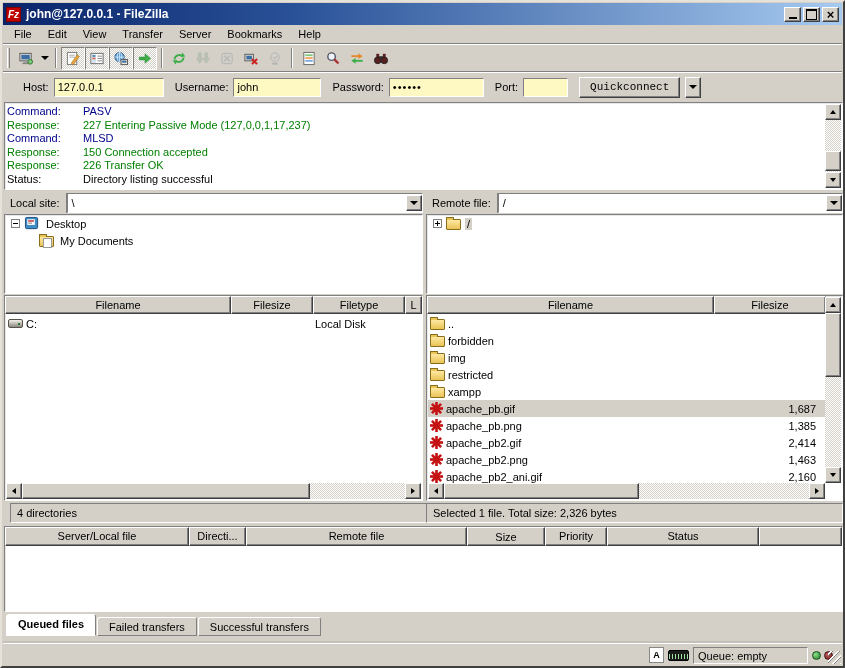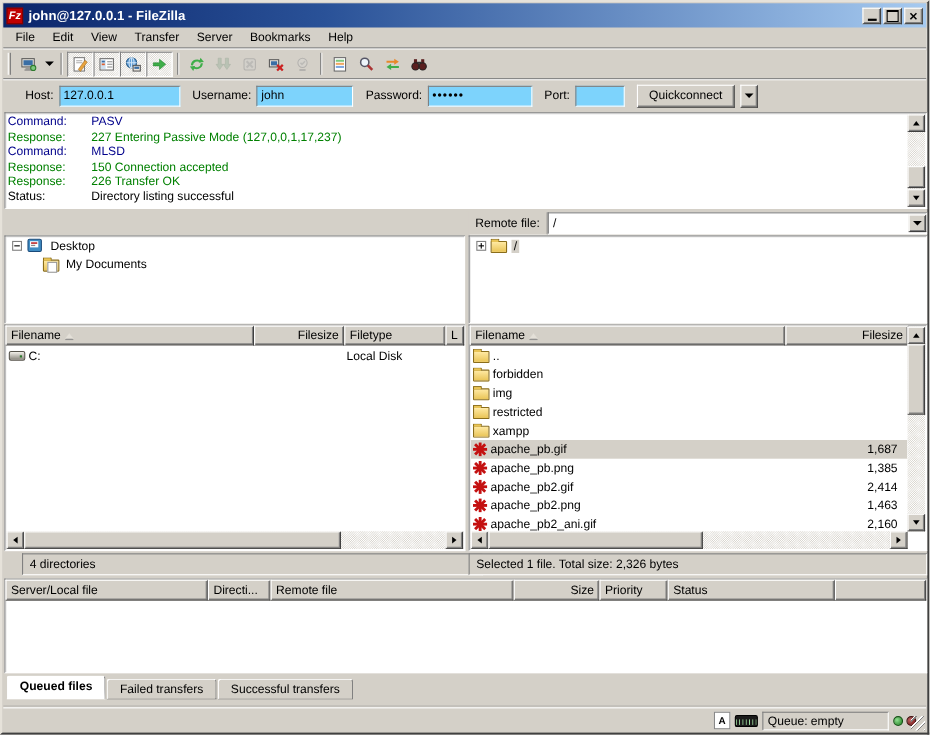--- a/index.html
+++ b/index.html
@@ -46,23 +46,23 @@
                      linear-gradient(45deg,#d4d0c8 25%,transparent 25%,transparent 75%,#d4d0c8 75%);
     background-size:2px 2px;background-position:0 0,1px 1px;}
   .tbtn.disabled svg{opacity:.55;filter:grayscale(60%);}
   .tb-sep{width:2px;height:20px;border-left:1px solid #808080;border-right:1px solid #fff;margin:0 4px;}
   .tb-drop{width:13px;height:23px;display:flex;align-items:center;justify-content:center;}
   .tri-d{width:0;height:0;border:4px solid transparent;border-top:4px solid #000;border-bottom:0;}
 
   
   .quickbar{position:absolute;left:1px;top:71px;right:1px;height:28px;display:flex;align-items:center;gap:5px;padding-left:20px;}
   .qlabel{white-space:nowrap;}
-  .qinput{height:19px;background:#7dd3fc;border:1px solid;border-color:#808080 #fff #fff #808080;
+  .qinput{height:19px;background:#fef9c3;border:1px solid;border-color:#808080 #fff #fff #808080;
     font-family:inherit;font-size:11px;padding:1px 3px;outline:none;}
-  .qc-btn{height:21px;padding:2px 10px;font-family:Liberation Sans, sans-serif;font-size:11px;text-align:right;}
+  .qc-btn{height:21px;padding:2px 10px;font-family:Liberation Mono, monospace;font-size:11px;text-align:right;}
   .qc-drop{width:16px;height:21px;display:flex;align-items:center;justify-content:center;}
 
   
   .log{position:absolute;left:2px;top:100px;width:839px;height:88px;padding-left:16px;}
   .log-lines{position:absolute;left:2px;top:2px;right:19px;bottom:2px;overflow:hidden;line-height:13.5px;white-space:nowrap;}
   .log-line{display:flex;}
   .log-label{width:76px;flex:0 0 76px;}
   .c-cmd{color:#00008b;} .c-resp{color:#008000;} .c-stat{color:#000;}
 
   
@@ -98,21 +98,21 @@
   .ico-docs{width:15px;height:11px;position:relative;}
   .ico-docs::after{content:"";position:absolute;left:3px;top:1px;width:7px;height:8px;background:#fff;border:1px solid #999;}
   .ico-drive{width:15px;height:9px;background:linear-gradient(#f2f0ea,#8a877e);border:1px solid #55524a;border-radius:2px;position:relative;flex:0 0 15px;}
   .ico-drive::after{content:"";position:absolute;right:2px;top:3px;width:2px;height:2px;background:#2d7a2d;}
   .ico16{width:16px;height:15px;flex:0 0 16px;}
   .ico13{width:13px;height:13px;flex:0 0 13px;}
 
   
   .listpane{position:absolute;top:293px;height:206px;}
   .lcols{display:flex;height:18px;}
-  .colh{padding:2px 4px;white-space:nowrap;overflow:hidden;display:flex;align-items:center;gap:4px;}
+  .colh{padding:2px 4px;white-space:nowrap;overflow:hidden;display:flex;align-items:center;gap:4px;flex-direction:column;}
   .colh.right{justify-content:flex-end;}
   .sortup{width:0;height:0;border:4px solid transparent;border-bottom:5px solid #e4e0d8;border-top:0;
     filter:drop-shadow(0 1px 0 #808080);}
   .lbody{position:absolute;left:1px;right:1px;top:19px;bottom:17px;overflow:hidden;background:#fff;}
   .frow{height:17px;display:flex;align-items:center;}
   .fcell{display:flex;align-items:center;gap:3px;padding:0 2px;overflow:hidden;white-space:nowrap;}
   .num{justify-content:flex-end;padding-right:9px;}
 
   .pane-status{position:absolute;top:501px;height:20px;display:flex;align-items:center;padding:0 6px;}
 
@@ -332,20 +332,29 @@
       <div class="sbtn raised" style="top:0;right:0">
           <span class="tri-sm-u"></span>
         </div>
       <div class="thumb raised" style="right:0;width:16px;bottom:17px;height:20px"></div>
       <div class="sbtn raised" style="bottom:0;right:0">
           <span class="tri-sm-d"></span>
         </div>
     </div>
   </div>
 
+  <div class="pane-hdr" style="left:2px;top:191px;width:419px">
+    <div class="site-label">Local site:</div>
+    <div class="combo">
+      <div class="combo-val">\</div>
+      <div class="combo-btn raised">
+          <span class="tri-d"></span>
+        </div>
+    </div>
+  </div>
   <div class="treebox sunkenpanel" style="left:2px;top:212px;width:419px;height:80px">
     <div class="trow" style="padding-left:6px">
       <span class="exp"></span>
       <svg class="ico16" viewBox="0 0 16 16">
           <rect x="1" y="1.5" width="13" height="12" rx="1.5" fill="#3f8cc3" stroke="#1a4a7a"></rect>
           <rect x="3" y="3.5" width="8" height="6" fill="#fff"></rect>
           <rect x="4" y="4.5" width="6" height="1.6" fill="#c03030"></rect>
           <rect x="4" y="7" width="4" height="1.2" fill="#888"></rect>
         </svg>
       <span class="tlabel">Desktop</span>
@@ -408,21 +417,21 @@
     <div class="hscroll checker" style="left:1px;right:1px;bottom:1px">
       <div class="sbtn raised" style="left:0;top:0">
           <span class="tri-sm-l"></span>
         </div>
       <div class="thumb raised" style="left:16px;top:0;width:288px;height:16px"></div>
       <div class="sbtn raised" style="right:0;top:0">
           <span class="tri-sm-r"></span>
         </div>
     </div>
   </div>
-  <div class="pane-status statuspanel" style="left:18px;width:419px">
+  <div class="pane-status statuspanel" style="left:8px;width:419px">
       <span>4 directories</span>
     </div>
 
   <div class="listpane sunkenpanel" style="left:424px;width:417px">
     <div class="lcols" style="margin-right:16px">
       <div class="colh raised" style="width:287px">
           <span>Filename</span>
           <span class="sortup"></span>
         </div>
       <div class="colh raised right" style="flex:1">

